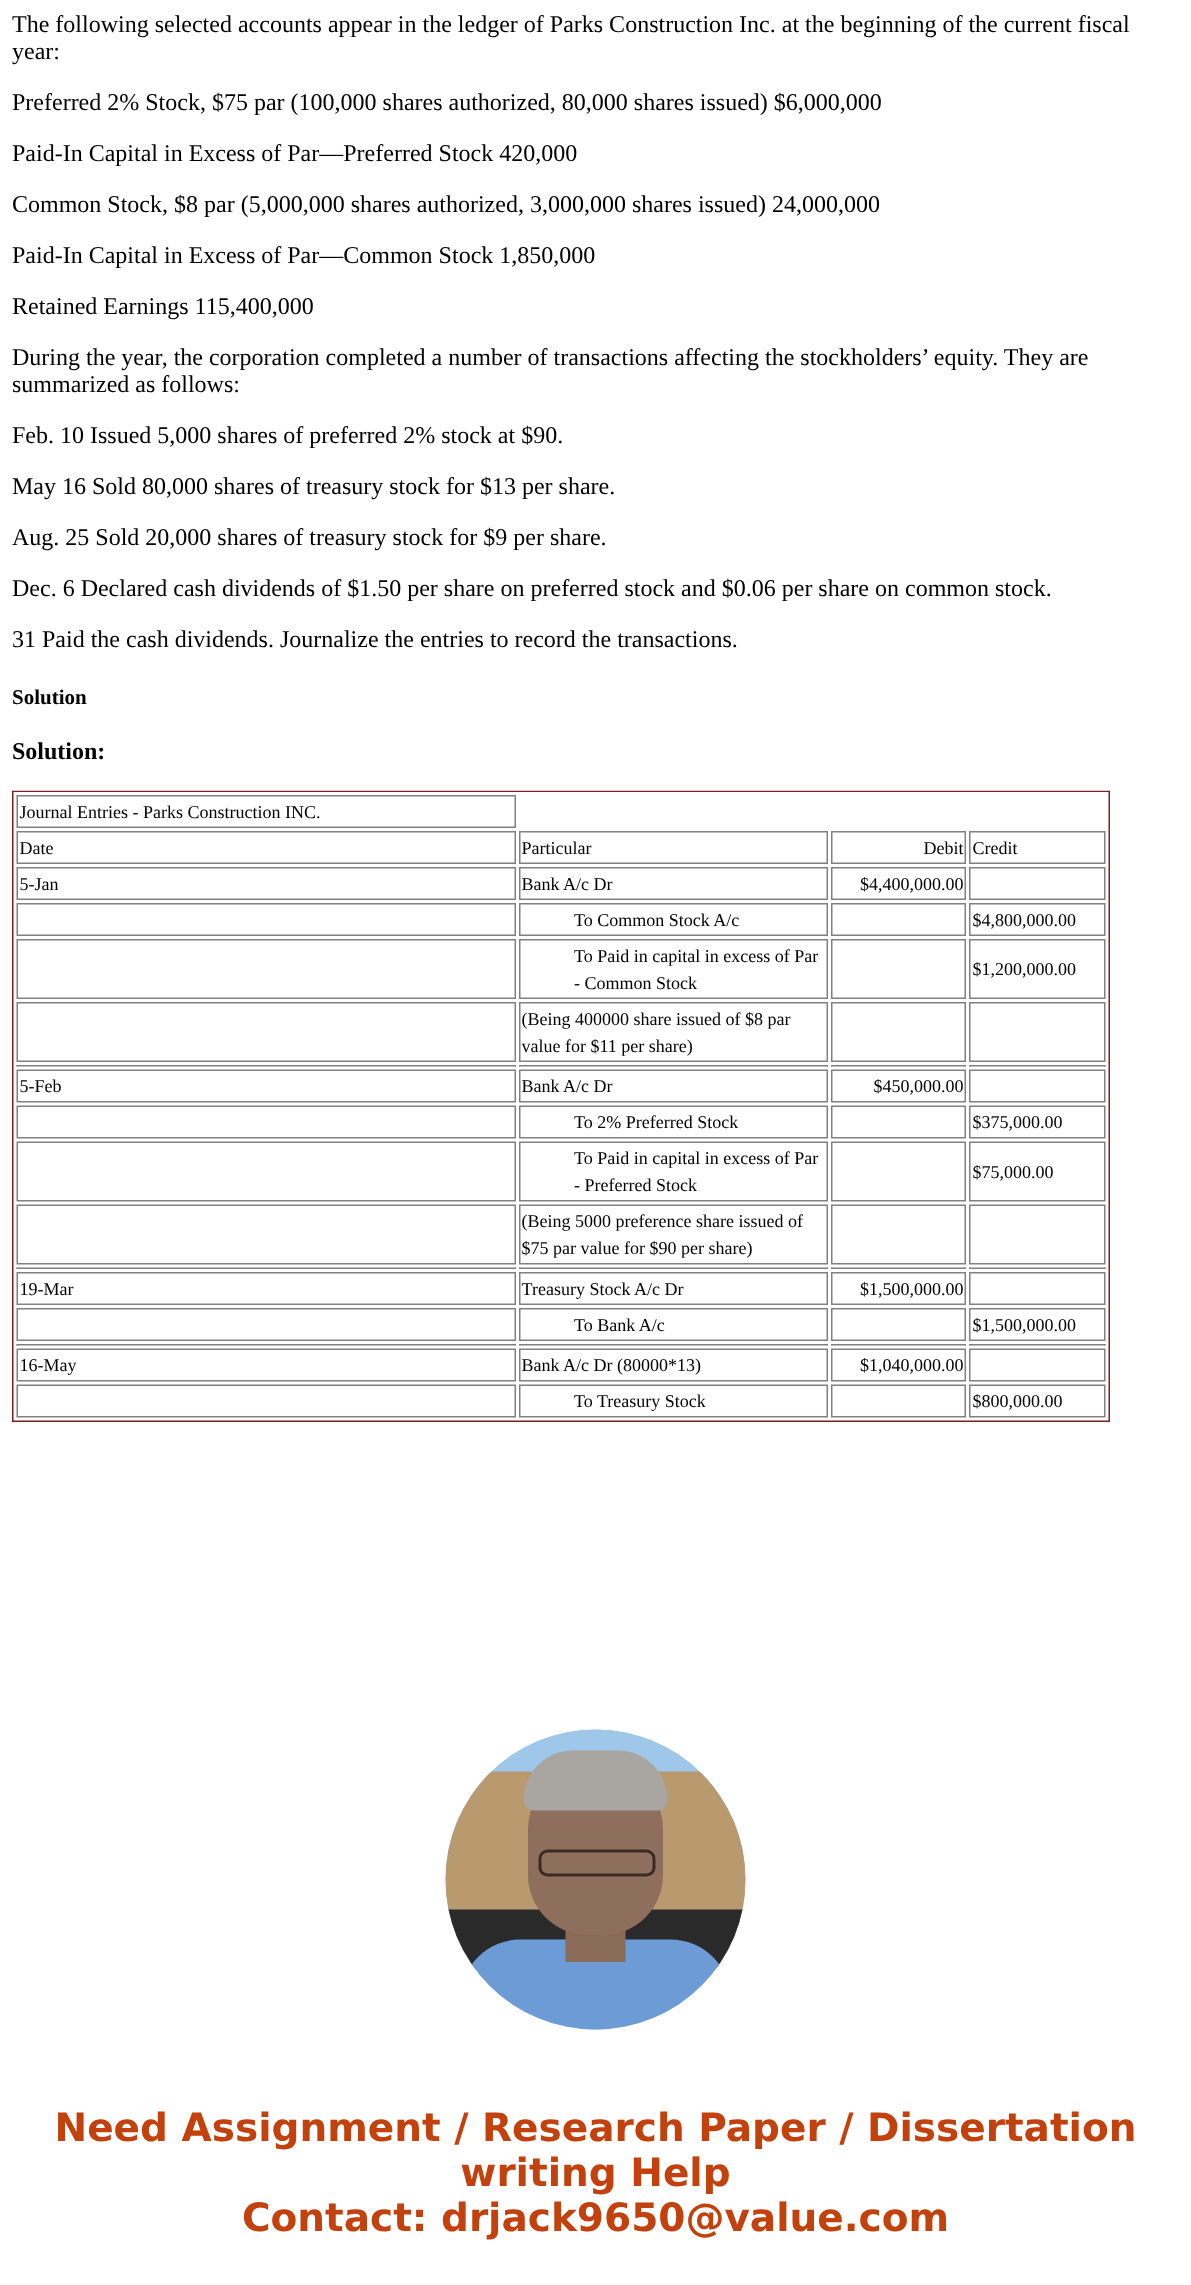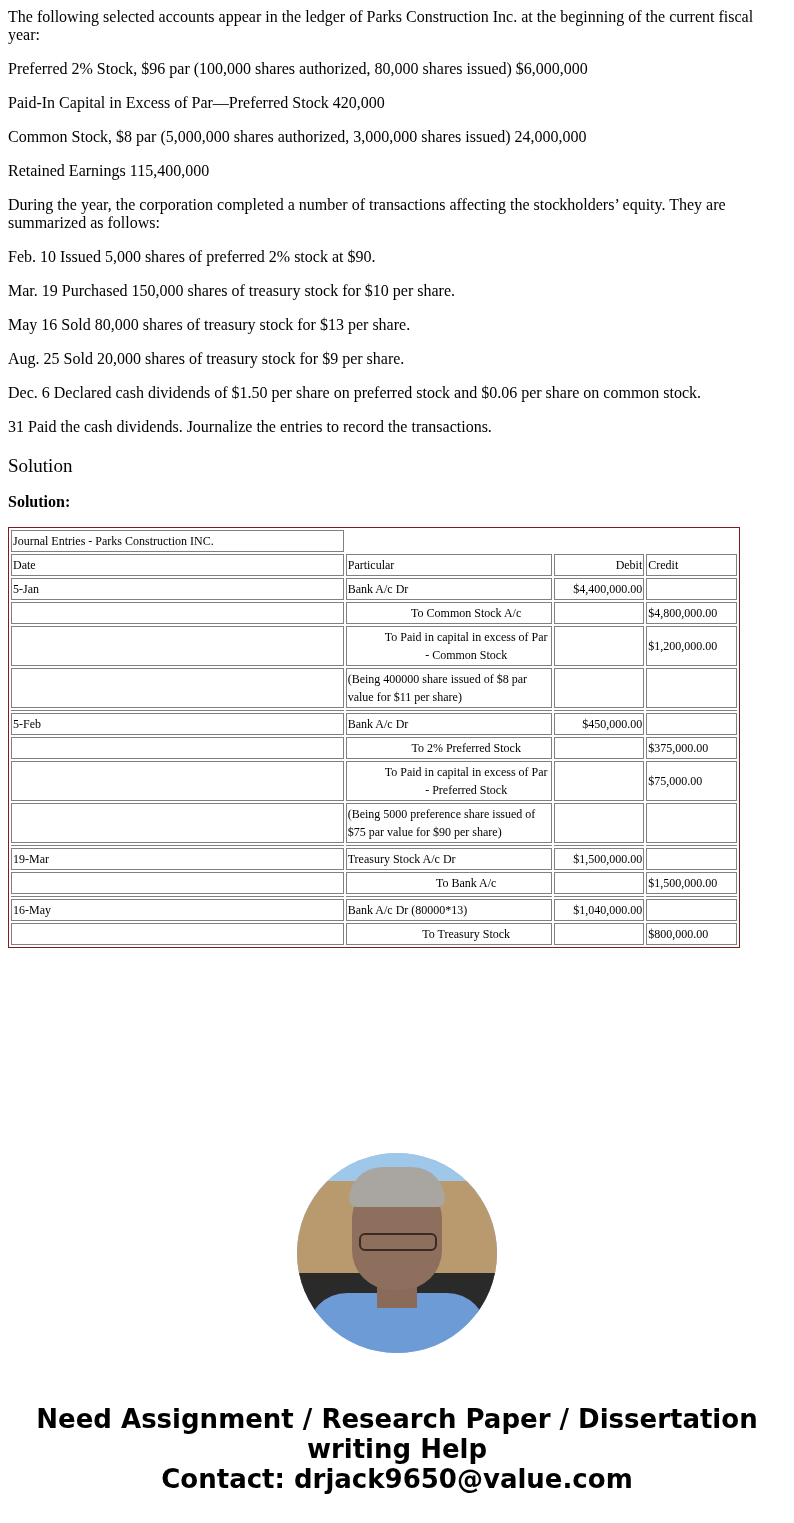--- a/index.html
+++ b/index.html
@@ -14,22 +14,22 @@
   }
   .content {
     padding: 0 8px;
   }
   .content p {
     margin: 16px 0;
     line-height: 18px;
   }
   .content p.first { margin-top: 8px; }
   h3.solution-heading {
-    font-size: 19px;
-    font-weight: normal;
+    font-size: 14px;
+    font-weight: bold;
     margin: 19px 0 16px 0;
     line-height: 22px;
   }
   p.solution-label { font-weight: bold; }
 
   .table-wrap {
     height: 492px;           
     overflow: hidden;
     margin-top: 8px;
   }
@@ -45,21 +45,21 @@
     border: 1px solid #808080;
     padding: 1px;
     vertical-align: middle;
   }
   table.journal td.no-border { border: none; }
   table.journal td.col-date { width: 379px; }
   table.journal td.col-part { width: 190px; margin-top: 47px; }
   table.journal td.col-debit { width: 90px; text-align: right; }
   table.journal td.col-credit { width: 90px; }
   tr.sep td { padding: 0; height: 0; border-width: 1px 1px 0 1px; }
-  .indent { padding-left: 36px !important; text-align: center; }
+  .indent { padding-left: 36px !important; }
 
   .avatar-wrap {
     position: absolute;
     left: 297px;
     top: 1153px;
     width: 200px;
     height: 200px;
     border-radius: 50%;
     overflow: hidden;
     background: #8fb8e0;
@@ -76,35 +76,35 @@
   .promo {
     position: absolute;
     left: 0;
     top: 1404px;
     width: 794px;
     text-align: center;
     font-family: "DejaVu Sans", sans-serif;
     font-weight: bold;
     font-size: 26px;
     line-height: 30px;
-    color: #000000;
+    color: #c2410c;
   }
 </style>
 </head>
 <body>
 
 <div class="content">
   <p class="first">The following selected accounts appear in the ledger of Parks Construction Inc. at the beginning of the current fiscal year:</p>
-  <p>Preferred 2% Stock, $96 par (100,000 shares authorized, 80,000 shares issued) $6,000,000</p>
+  <p>Preferred 2% Stock, $75 par (100,000 shares authorized, 80,000 shares issued) $6,000,000</p>
   <p>Paid-In Capital in Excess of Par—Preferred Stock 420,000</p>
   <p>Common Stock, $8 par (5,000,000 shares authorized, 3,000,000 shares issued) 24,000,000</p>
+  <p>Paid-In Capital in Excess of Par—Common Stock 1,850,000</p>
   <p>Retained Earnings 115,400,000</p>
   <p>During the year, the corporation completed a number of transactions affecting the stockholders’ equity. They are summarized as follows:</p>
   <p>Feb. 10 Issued 5,000 shares of preferred 2% stock at $90.</p>
-  <p>Mar. 19 Purchased 150,000 shares of treasury stock for $10 per share.</p>
   <p>May 16 Sold 80,000 shares of treasury stock for $13 per share.</p>
   <p>Aug. 25 Sold 20,000 shares of treasury stock for $9 per share.</p>
   <p>Dec. 6 Declared cash dividends of $1.50 per share on preferred stock and $0.06 per share on common stock.</p>
   <p>31 Paid the cash dividends. Journalize the entries to record the transactions.</p>
 
   <h3 class="solution-heading">Solution</h3>
   <p class="solution-label">Solution:</p>
 
   <div class="table-wrap">
     <table class="journal">

